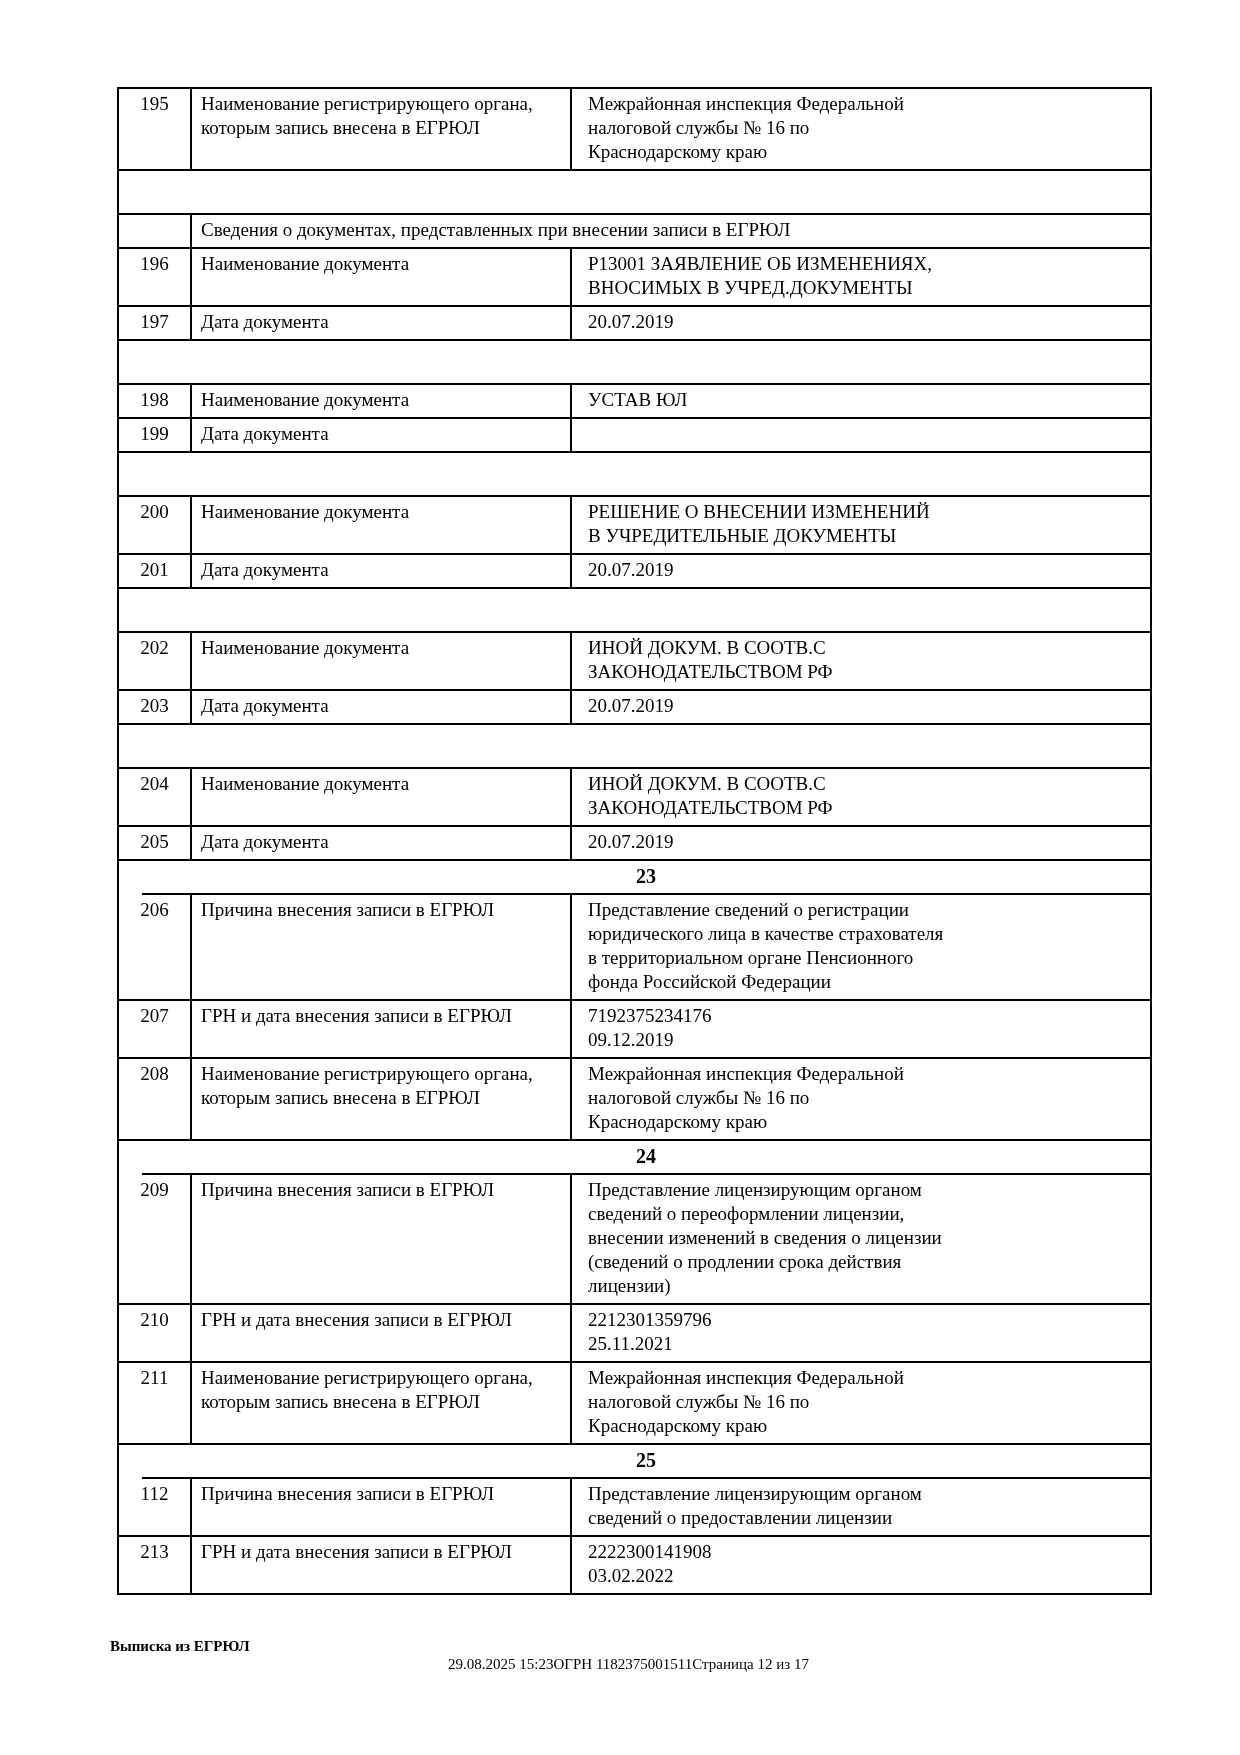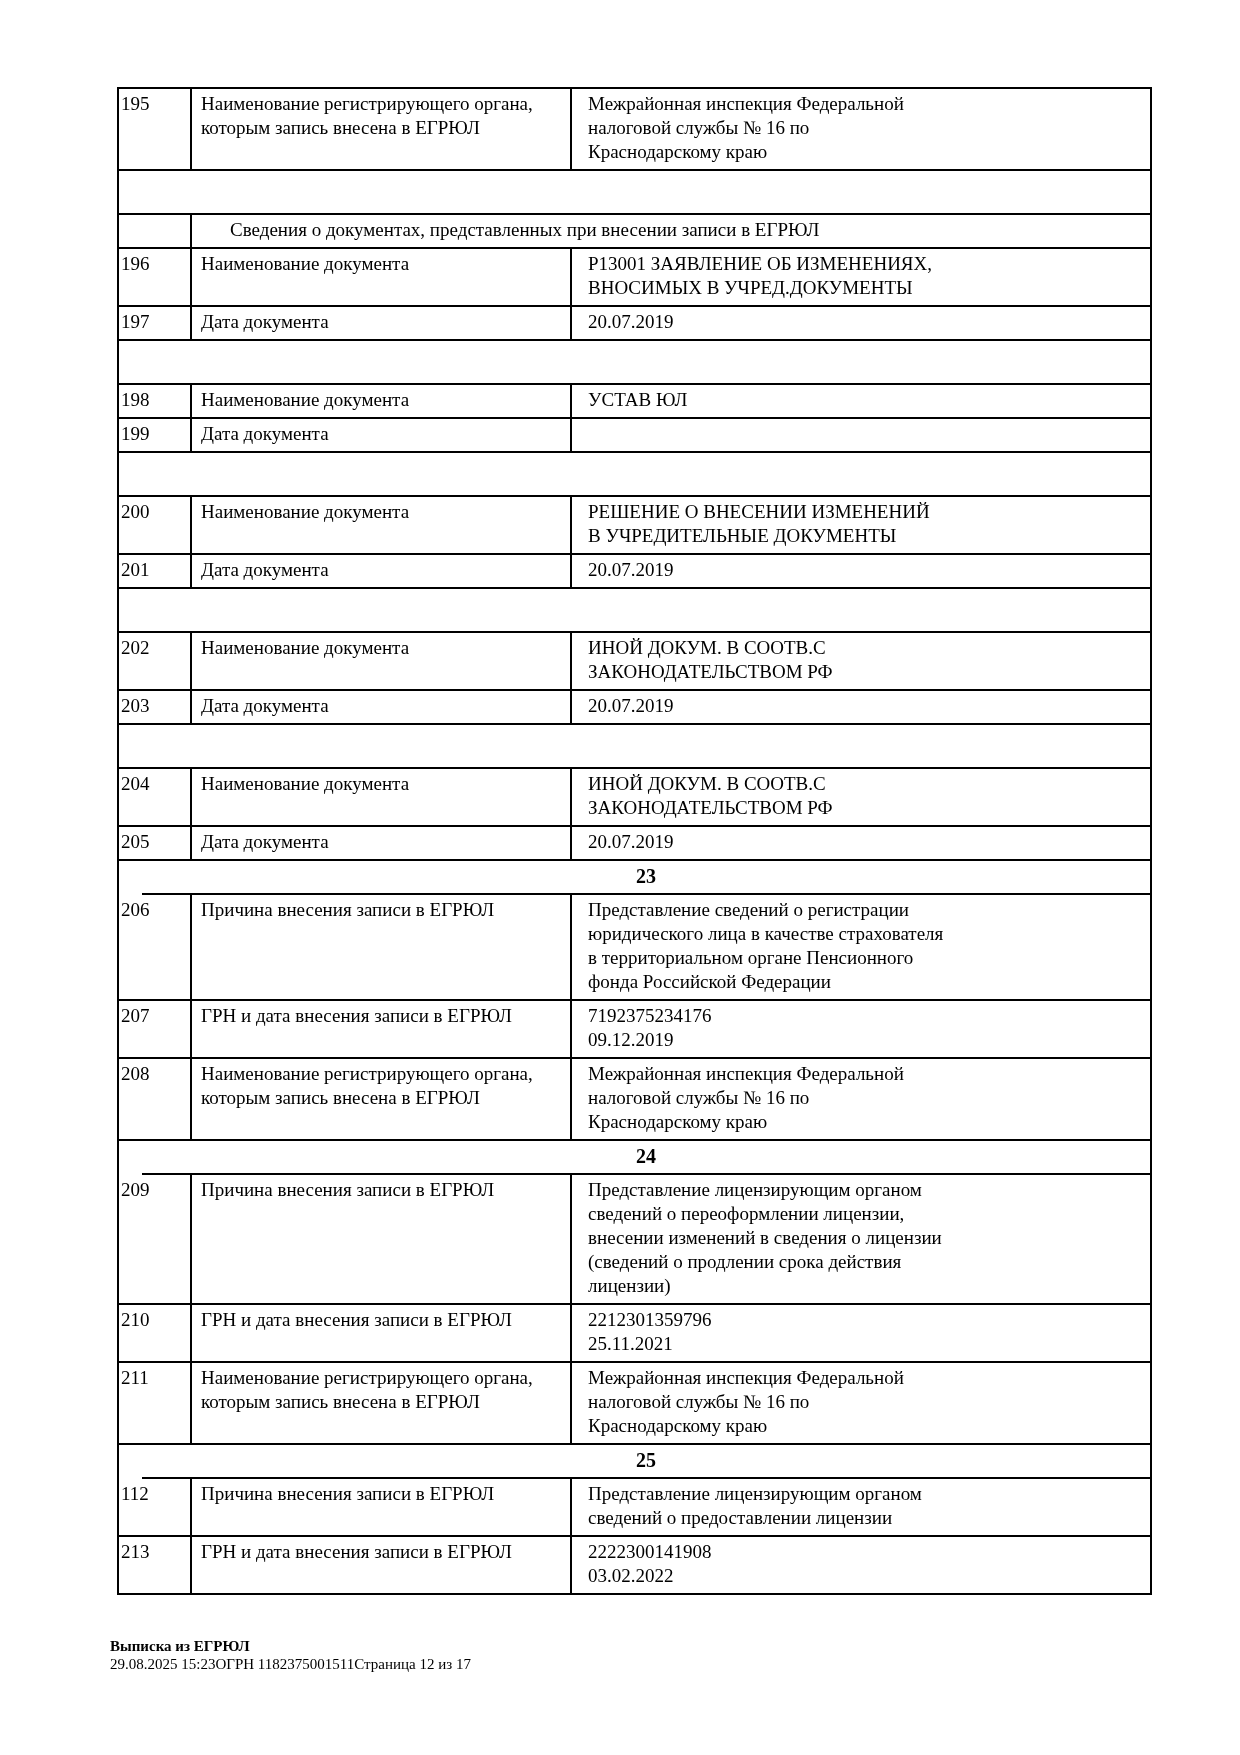--- a/index.html
+++ b/index.html
@@ -21,38 +21,39 @@
     border: 2px solid #000000;
     border-bottom: none;
     font-size: 19px;
     line-height: 24px;
   }
   .t-row { display: flex; border-bottom: 2px solid #000000; }
   .c1 {
     width: 73px;
     box-sizing: border-box;
     border-right: 2px solid #000000;
+    text-align: center;
     padding: 3px 2px 5px 2px;
     flex-shrink: 0;
   }
   .c2 {
     width: 380px;
     box-sizing: border-box;
     border-right: 2px solid #000000;
     padding: 3px 8px 5px 9px;
     white-space: pre-line;
     flex-shrink: 0;
   }
   .c3 {
     flex: 1;
     padding: 3px 4px 5px 16px;
     white-space: pre-line;
   }
   .spacer-row { height: 42px; border-bottom: 2px solid #000000; }
-  .span-row { display: flex; border-bottom: 2px solid #000000; gap: 29px; }
+  .span-row { display: flex; border-bottom: 2px solid #000000; }
   .span-row .c1s {
     width: 73px;
     box-sizing: border-box;
     border-right: 2px solid #000000;
     flex-shrink: 0;
   }
   .span-row .span-text { flex: 1; padding: 3px 8px 5px 9px; }
   .section-row {
     text-align: center;
     font-weight: bold;
@@ -63,21 +64,21 @@
   }
   .footer {
     position: absolute;
     left: 110px;
     top: 1637px;
     width: 1037px;
     font-size: 15px;
     line-height: 18px;
   }
   .footer-title { font-weight: bold; }
-  .footer-line { display: flex; justify-content: flex-start; align-items: baseline; }
+  .footer-line { display: flex; justify-content: center; align-items: baseline; }
 </style>
 </head>
 <body>
 
 <div class="page">
 
   <div class="egrul-table" id="egrul-table">
       <div class="t-row">
         <div class="c1">195</div>
         <div class="c2">Наименование регистрирующего органа,

